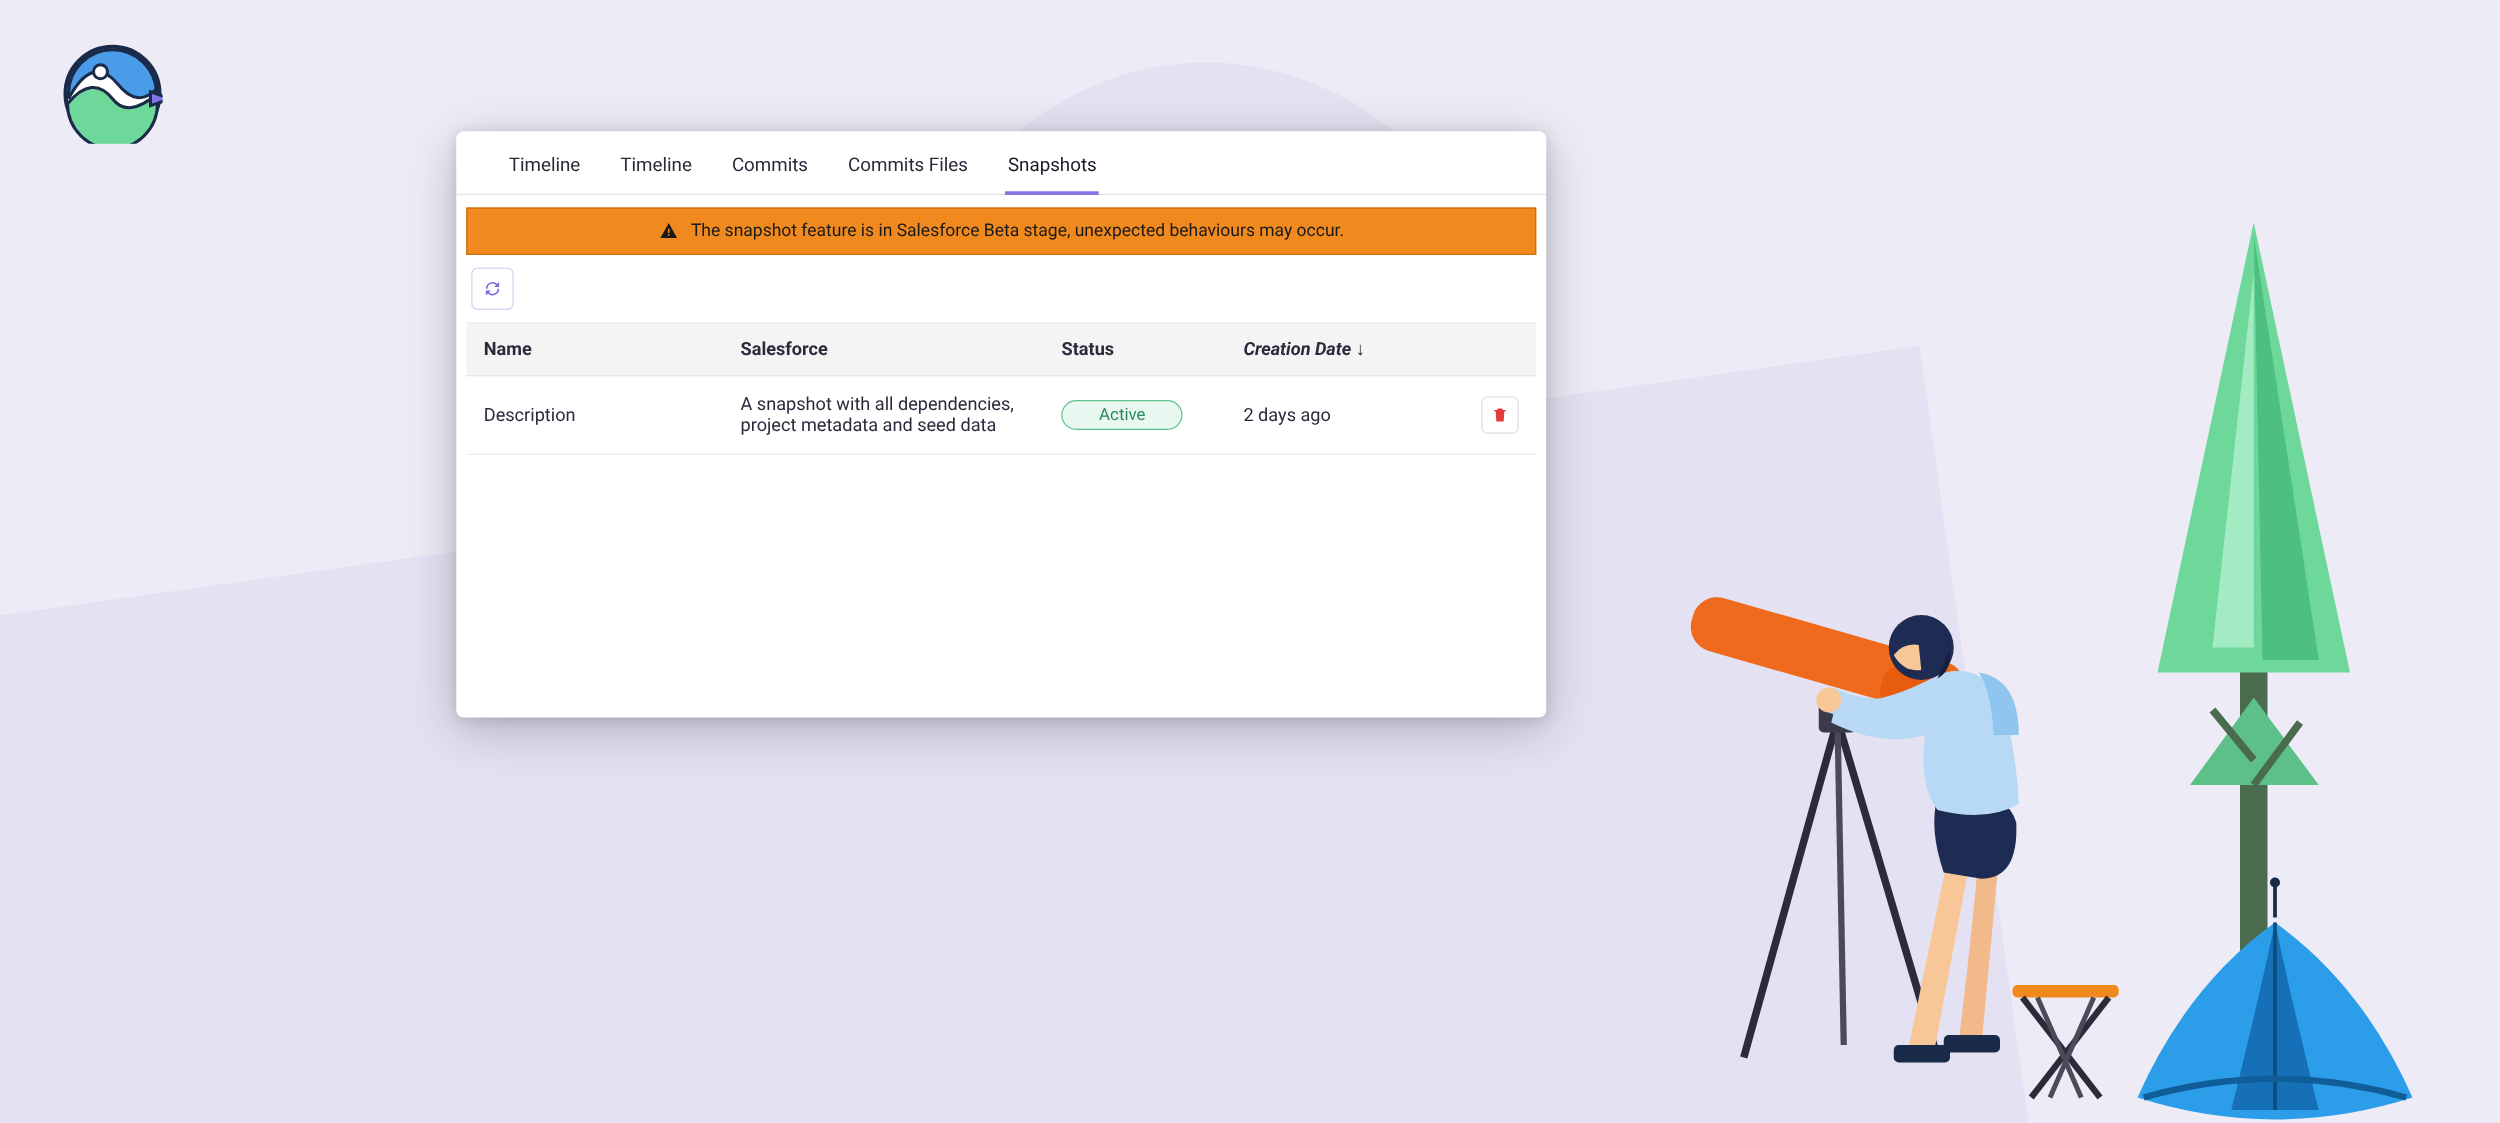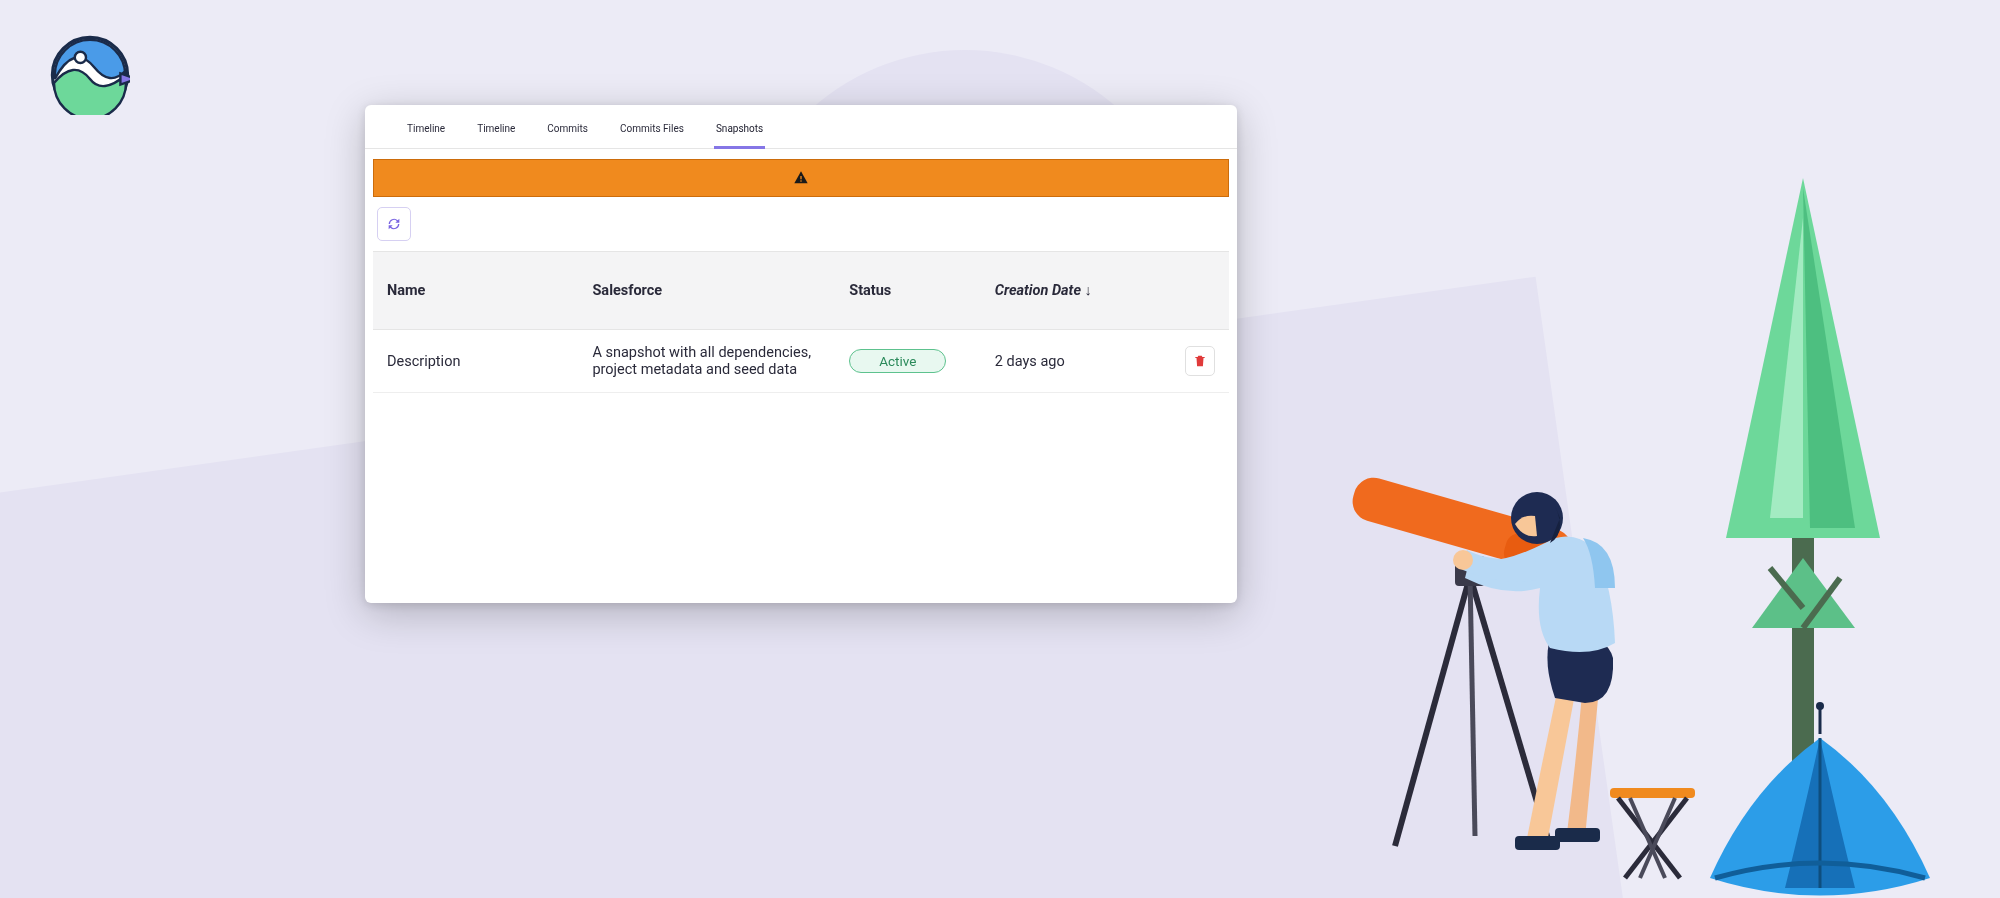--- a/index.html
+++ b/index.html
@@ -52,21 +52,21 @@
     padding-bottom: 210px;
   }
   .tabs {
     display: flex;
     gap: 28px;
     padding: 12px 40px 0 40px;
     border-bottom: 1px solid #e5e5e5;
   }
   .tab {
     padding: 6px 2px 12px 2px;
-    font-size: 10px;
+    font-size: 15px;
     color: #2a2a3a;
     cursor: pointer;
     border-bottom: 3.5px solid transparent;
     margin-bottom: -1px;
   }
   .tab.active {
     font-weight: 400;
     color: #1a1a2a;
     border-bottom-color: #8576E6;
   }
@@ -104,21 +104,21 @@
     border-collapse: collapse;
   }
   .table thead th {
     text-align: left;
     background: #f4f4f5;
     border-top: 1px solid #e5e5e5;
     border-bottom: 1px solid #e5e5e5;
     font-size: 14.5px;
     font-weight: 700;
     color: #2a2a3a;
-    padding: 30px 14px;
+    padding: 12px 14px;
   }
   .table td {
     padding: 14px 14px;
     font-size: 14.5px;
     color: #2a2a3a;
     border-bottom: 1px solid #eee;
     vertical-align: middle;
   }
   .col-name { width: 24%; }
   .col-desc { width: 30%; }
@@ -182,20 +182,21 @@
     <div class="tab">Commits Files</div>
     <div class="tab active">Snapshots</div>
   </div>
 
   <div class="banner">
     <svg viewBox="0 0 24 24">
       <path d="M12 2 L22 20 L2 20 Z" fill="#1a1a1a"></path>
       <rect x="11" y="9" width="2" height="5" fill="#F08A1E"></rect>
       <rect x="11" y="15.5" width="2" height="2" fill="#F08A1E"></rect>
     </svg>
+    <span>The snapshot feature is in Salesforce Beta stage, unexpected behaviours may occur.</span>
   </div>
 
   <div class="toolbar">
     <div class="refresh-btn">
       <svg width="16" height="16" viewBox="0 0 24 24">
         <path d="M4 12a8 8 0 0 1 13.6-5.6L20 4v6h-6l2.3-2.3A6 6 0 0 0 6 12H4zm16 0a8 8 0 0 1-13.6 5.6L4 20v-6h6l-2.3 2.3A6 6 0 0 0 18 12h2z" fill="currentColor"></path>
       </svg>
     </div>
   </div>
 

